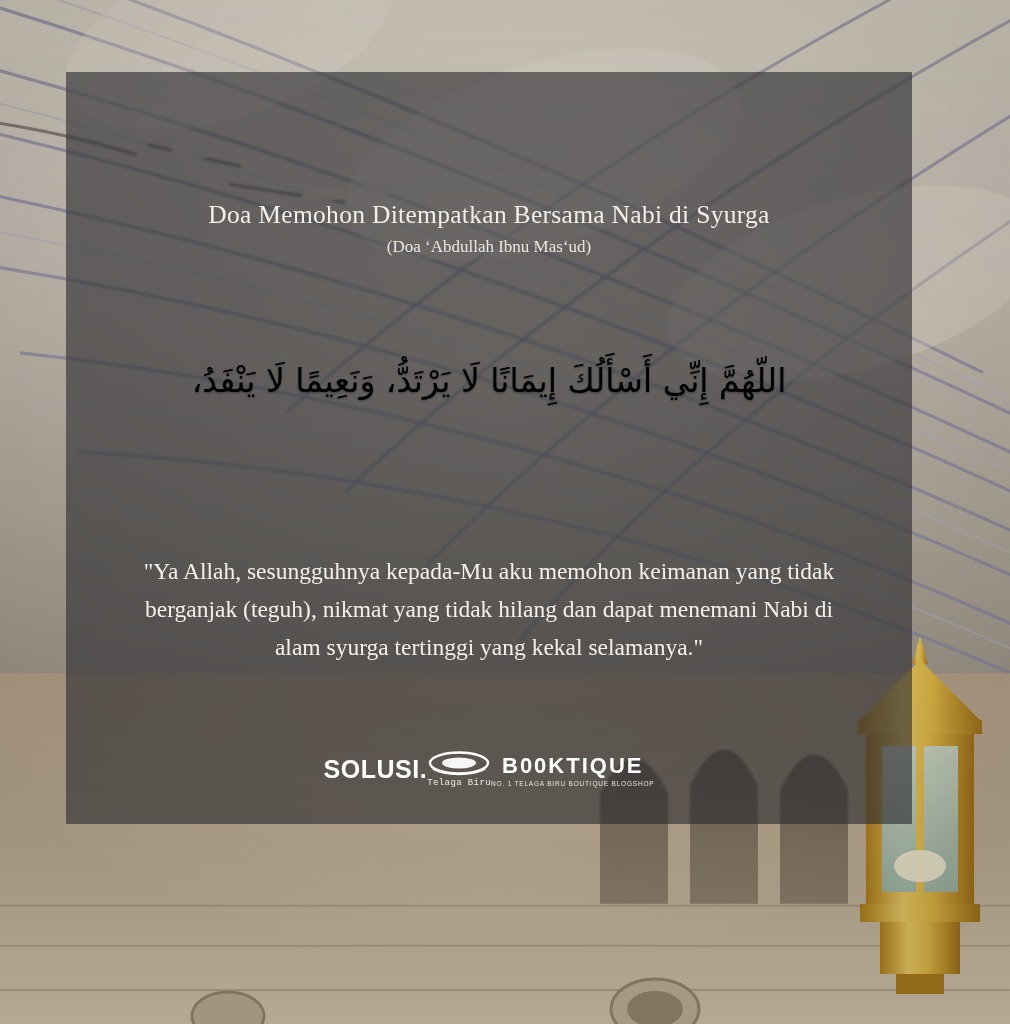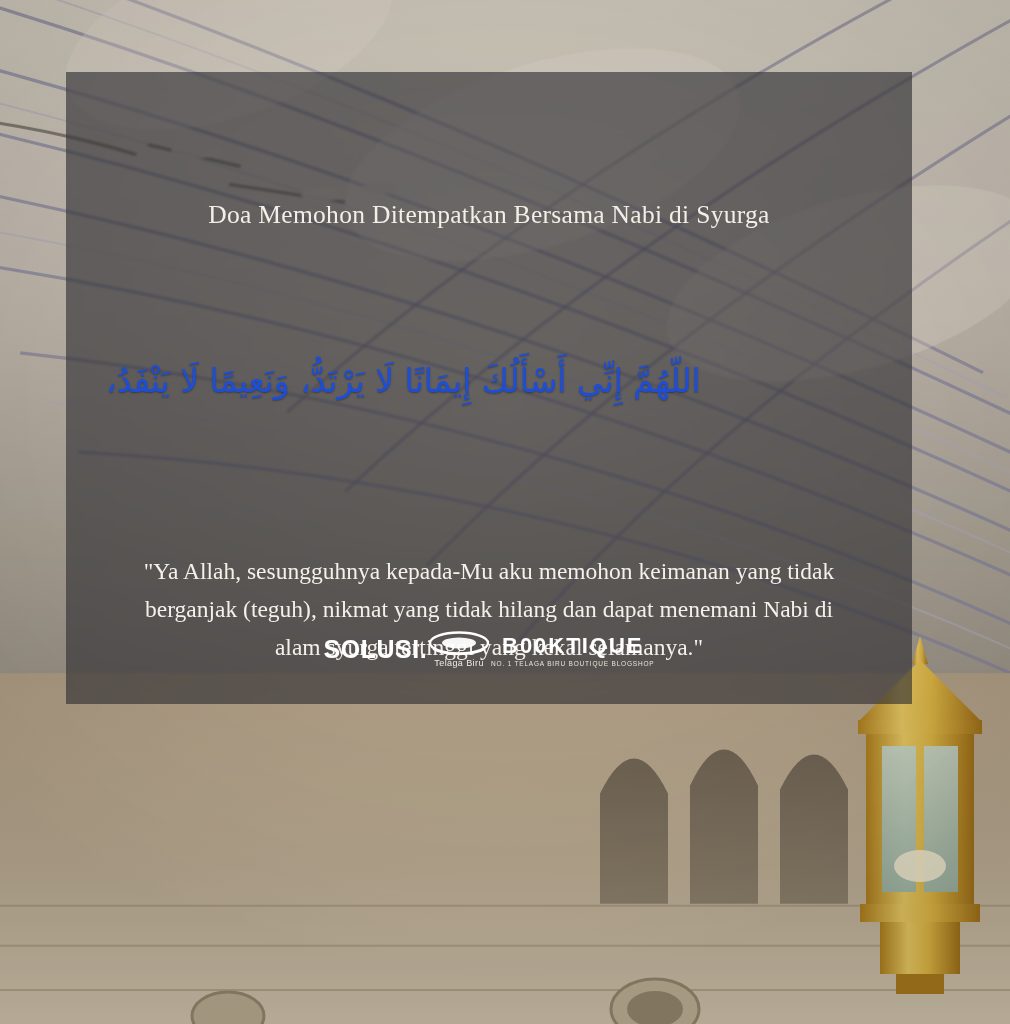--- a/index.html
+++ b/index.html
@@ -68,21 +68,21 @@
     mix-blend-mode: multiply;
     pointer-events: none;
   }
 
   
   .card {
     position: absolute;
     left: 66px;
     top: 72px;
     width: 846px;
-    height: 632px;
+    height: 752px;
     background: rgba(44, 44, 48, 0.62);
     backdrop-filter: blur(1px);
   }
 
   .title {
     position: absolute;
     left: 0; right: 0;
     top: 128px;
     text-align: center;
     color: #f3efe7;
@@ -99,22 +99,22 @@
     font-size: 17px;
     font-family: "Liberation Serif", serif;
   }
 
   .arabic {
     position: absolute;
     left: 40px;
     right: 40px;
     top: 278px;
     direction: rtl;
-    text-align: left;
-    color: #1d4ed8;
+    text-align: center;
+    color: #000000;
     font-size: 33px;
     line-height: 1.9;
     font-family: "DejaVu Sans", sans-serif;
     text-shadow: 0 1px 2px rgba(0,0,0,0.35);
   }
 
   .translation {
     position: absolute;
     left: 56px;
     right: 56px;
@@ -158,21 +158,21 @@
     flex-direction: column;
     align-items: center;
     color: #ffffff;
     line-height: 1;
   }
   .brand-telaga .mark {
     width: 64px; height: 26px;
   }
   .brand-telaga .mark svg { width: 100%; height: 100%; display:block; }
   .brand-telaga .wordmark {
-    font-family: Liberation Sans, sans-serif;
+    font-family: Liberation Mono, monospace;
     font-size: 9px;
     letter-spacing: 0.4px;
     margin-top: 2px;
     color: #f0ece4;
   }
   .brand-booktique {
     display: flex;
     flex-direction: column;
     align-items: center;
     color: #ffffff;
@@ -336,20 +336,21 @@
       <rect x="44" y="288" width="80" height="52" fill="url(#gold)"></rect>
       <rect x="60" y="340" width="48" height="20" fill="#b1801d"></rect>
     </svg>
   </div>
 
   <div class="grade"></div>
 
   <div class="card">
 
     <div class="title">Doa Memohon Ditempatkan Bersama Nabi di Syurga</div>
+    <div class="subtitle">(Doa ‘Abdullah Ibnu Mas‘ud)</div>
 
     <div class="arabic">
       <div>اللّهُمَّ إِنِّي أَسْأَلُكَ إِيمَانًا لَا يَرْتَدُّ، وَنَعِيمًا لَا يَنْفَدُ،</div>
     </div>
 
     <div class="translation">"Ya Allah, sesungguhnya kepada-Mu aku memohon keimanan yang tidak berganjak (teguh), nikmat yang tidak hilang dan dapat menemani Nabi  di alam syurga tertinggi yang kekal selamanya."</div>
 
     <div class="source">
     </div>
 

